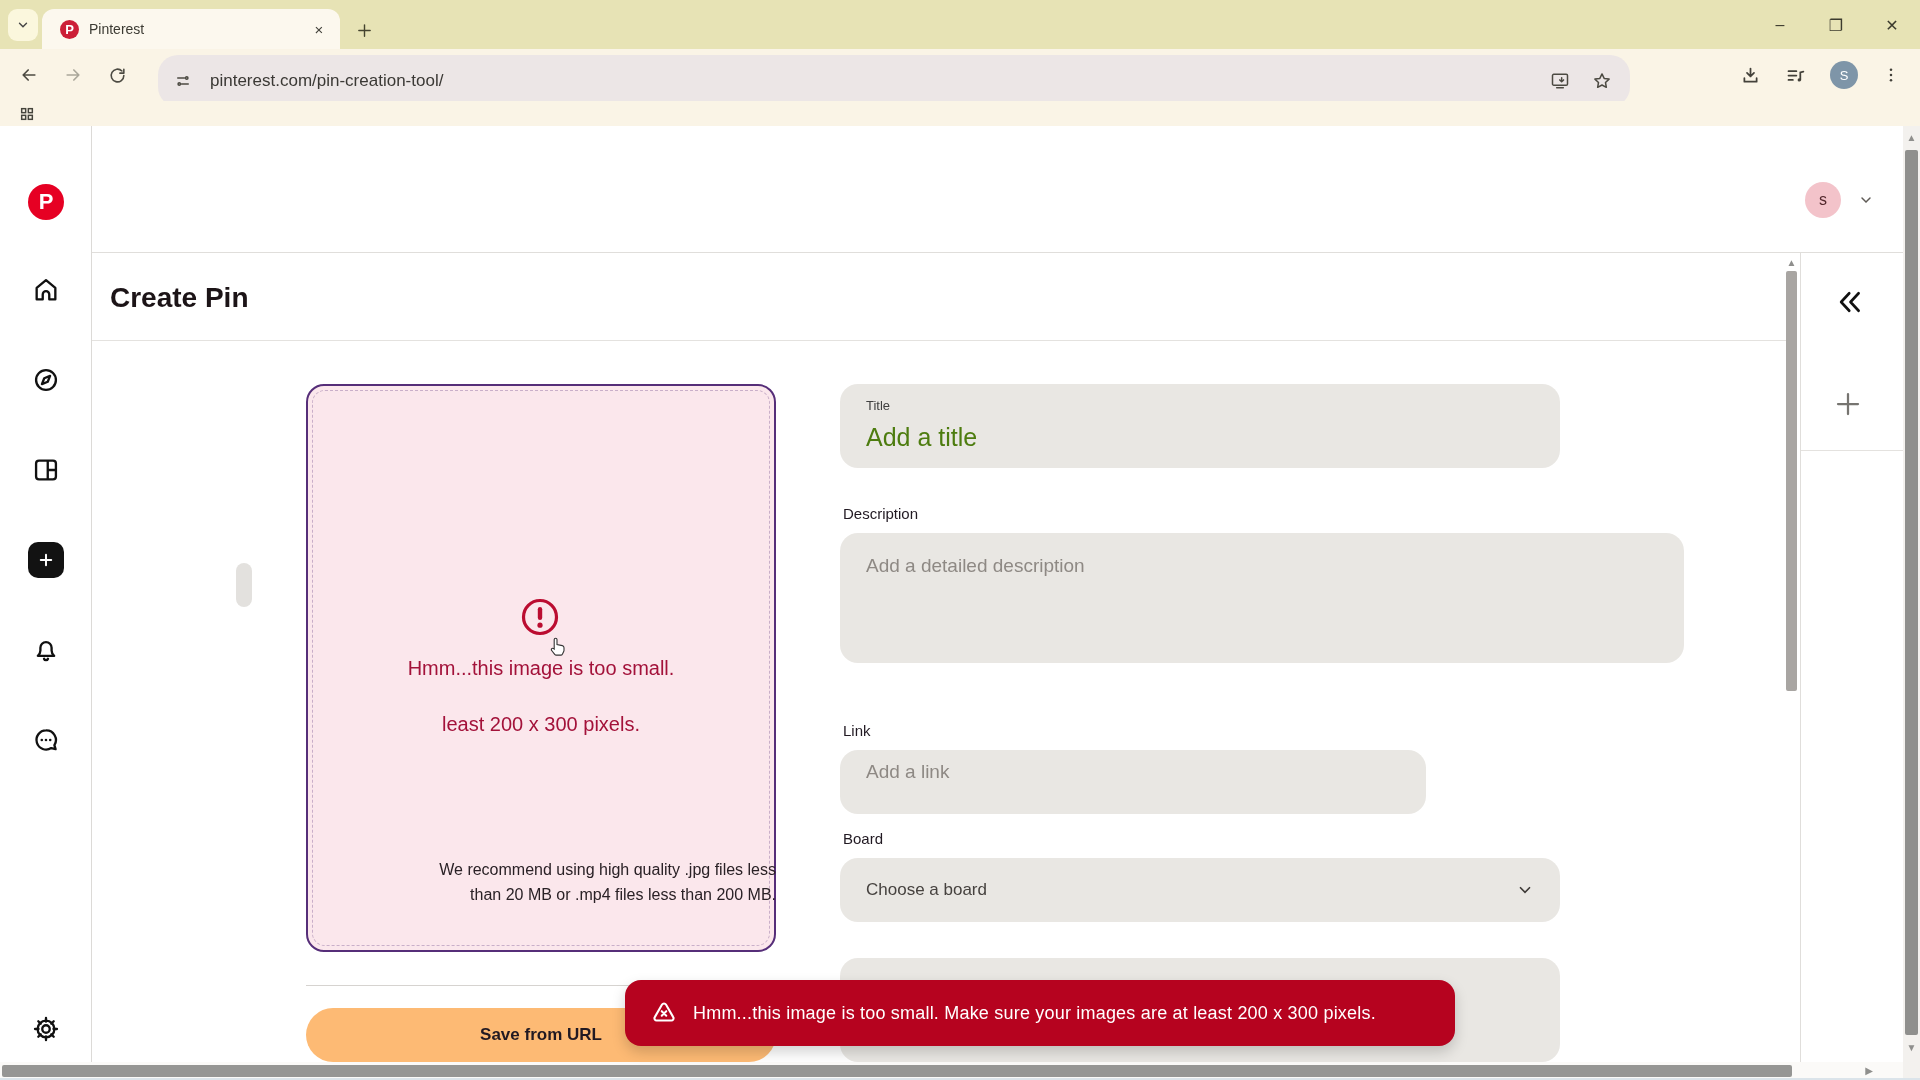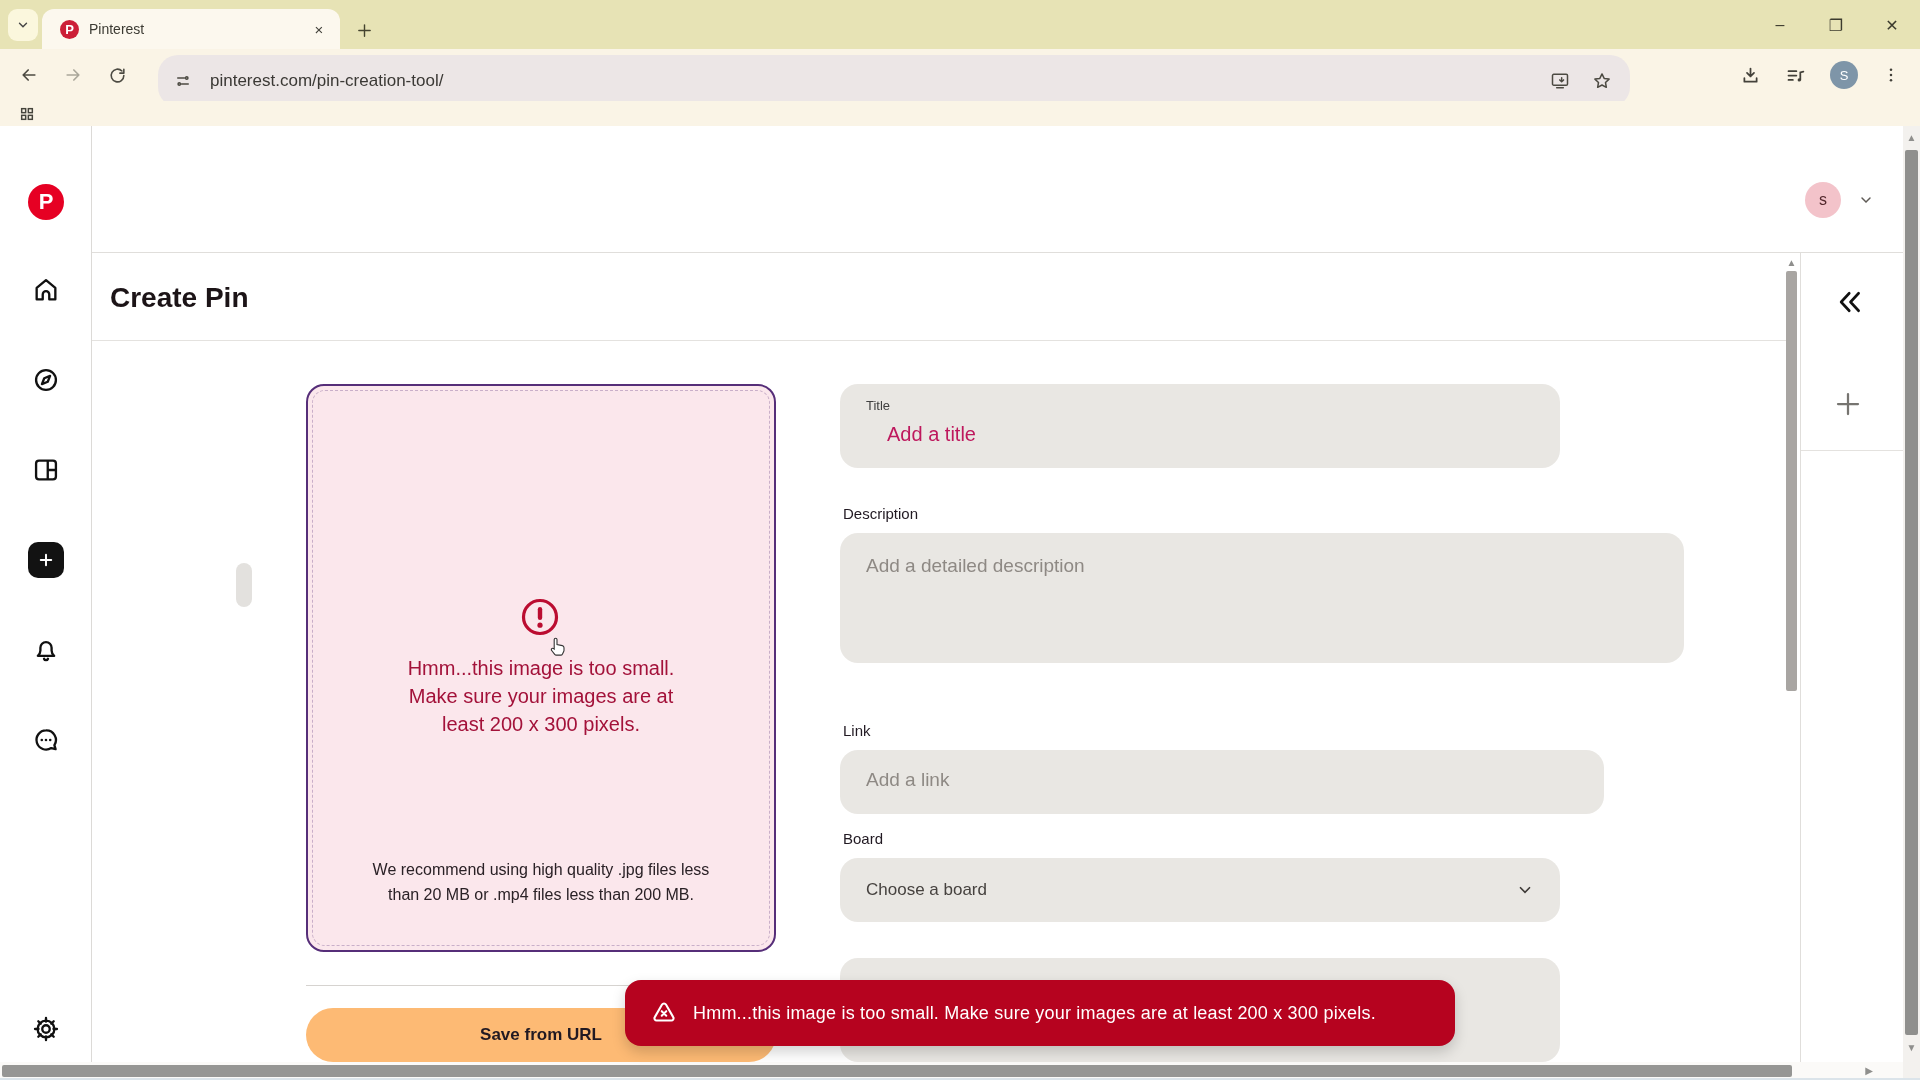--- a/index.html
+++ b/index.html
@@ -65,37 +65,37 @@
 
   .drawer-handle { left:236px; top:563px; width:16px; height:44px; border-radius:8px; background:#e3e1de; }
 
   
   .upload-card { left:306px; top:384px; width:470px; height:568px; background:#fbe7ec;
                  border:2px solid #562e79; border-radius:18px; }
   .upload-dash { position:absolute; left:4px; top:4px; right:4px; bottom:4px;
                  border:1px dashed rgba(86,46,121,.30); border-radius:13px; }
   .err-icon { left:520px; top:597px; width:40px; height:40px; }
   .err-line { left:306px; width:470px; text-align:center; font-size:20px; color:#a3123a; }
-  .hint-line { left:306px; width:470px; text-align:center; font-size:16px; color:#2a2126; }
+  .hint-line { left:306px; width:470px; text-align:right; font-size:16px; color:#2a2126; }
   .cursor { left:546px; top:636px; width:24px; height:24px; }
 
   .url-save-divider { left:306px; top:985px; width:470px; height:1px; background:#d6d3d0; }
   .save-url-btn { left:306px; top:1008px; width:470px; height:54px; border-radius:27px;
                   background:#fdba74; display:flex; align-items:center; justify-content:center;
                   font-size:17px; font-weight:600; color:#211922; }
 
   
   .field { background:#e9e7e3; border-radius:18px; }
   .f-title { left:840px; top:384px; width:720px; height:84px; padding:14px 26px; }
   .f-title .inner-label { font-size:13px; color:#404040; }
-  .f-title .ph { font-size:20px; color:#be185d; margin-top:10px;margin-left:21px; }
+  .f-title .ph { font-size:25px; color:#4d7c0f; margin-top:10px; }
   .form-label { left:843px; width:300px; font-size:15px; color:#211922; }
   .f-desc { left:840px; top:533px; width:844px; height:130px; padding:22px 26px; }
   .f-desc .ph, .f-link .ph { font-size:19px; color:#8e8984; }
-  .f-link { left:840px; top:750px; width:764px; height:64px; padding:19px 26px; }
+  .f-link { left:840px; top:750px; width:586px; height:64px; padding:11px 26px; }
   .f-board { left:840px; top:858px; width:720px; height:64px; padding:19px 26px;
              display:flex; align-items:center; justify-content:space-between; }
   .f-board .val { font-size:17px; color:#46423f; }
   .f-board .chev { color:#3e3a37; }
   .f-partial { left:840px; top:958px; width:720px; height:104px; }
 
   
   .toast { left:625px; top:980px; width:830px; height:66px; border-radius:16px; background:#b6031f;
            display:flex; align-items:center; z-index:6; box-shadow:0 6px 14px rgba(0,0,0,.18); }
   .toast-icon { margin-left:26px; color:#fff; }
@@ -309,21 +309,20 @@
         <rect x="17.8" y="10" width="4.4" height="13" rx="2.2" fill="#bb0d31"></rect>
         <circle cx="20" cy="28.2" r="2.6" fill="#bb0d31"></circle>
       </svg>
   </div>
   <div class="abs cursor">
     <svg width="24" height="24" viewBox="0 0 24 24">
         <path d="M8.2 9.5V3.6a1.4 1.4 0 0 1 2.8 0v5l5.3 1c1 .2 1.7 1.1 1.7 2.1v2.5c0 .4-.1.9-.3 1.3l-1.2 2.4a2.1 2.1 0 0 1-1.9 1.2h-4.3c-.6 0-1.2-.3-1.6-.8l-3-3.8a1.3 1.3 0 0 1 1.9-1.8l.6.5z" fill="#fff" stroke="#333" stroke-width="1.1"></path>
       </svg>
   </div>
   <div class="abs err-line" style="top:657px">Hmm...this image is too small.</div>
-  <div class="abs err-line" style="top:685px">Make sure your images are at</div>
   <div class="abs err-line" style="top:713px">least 200 x 300 pixels.</div>
   <div class="abs hint-line" style="top:861px">We recommend using high quality .jpg files less</div>
   <div class="abs hint-line" style="top:886px">than 20 MB or .mp4 files less than 200 MB.</div>
 
   <div class="abs url-save-divider"></div>
   <div class="abs save-url-btn">Save from URL</div>
 
   <div class="abs field f-title">
     <div class="inner-label">Title</div>
     <div class="ph">Add a title</div>

